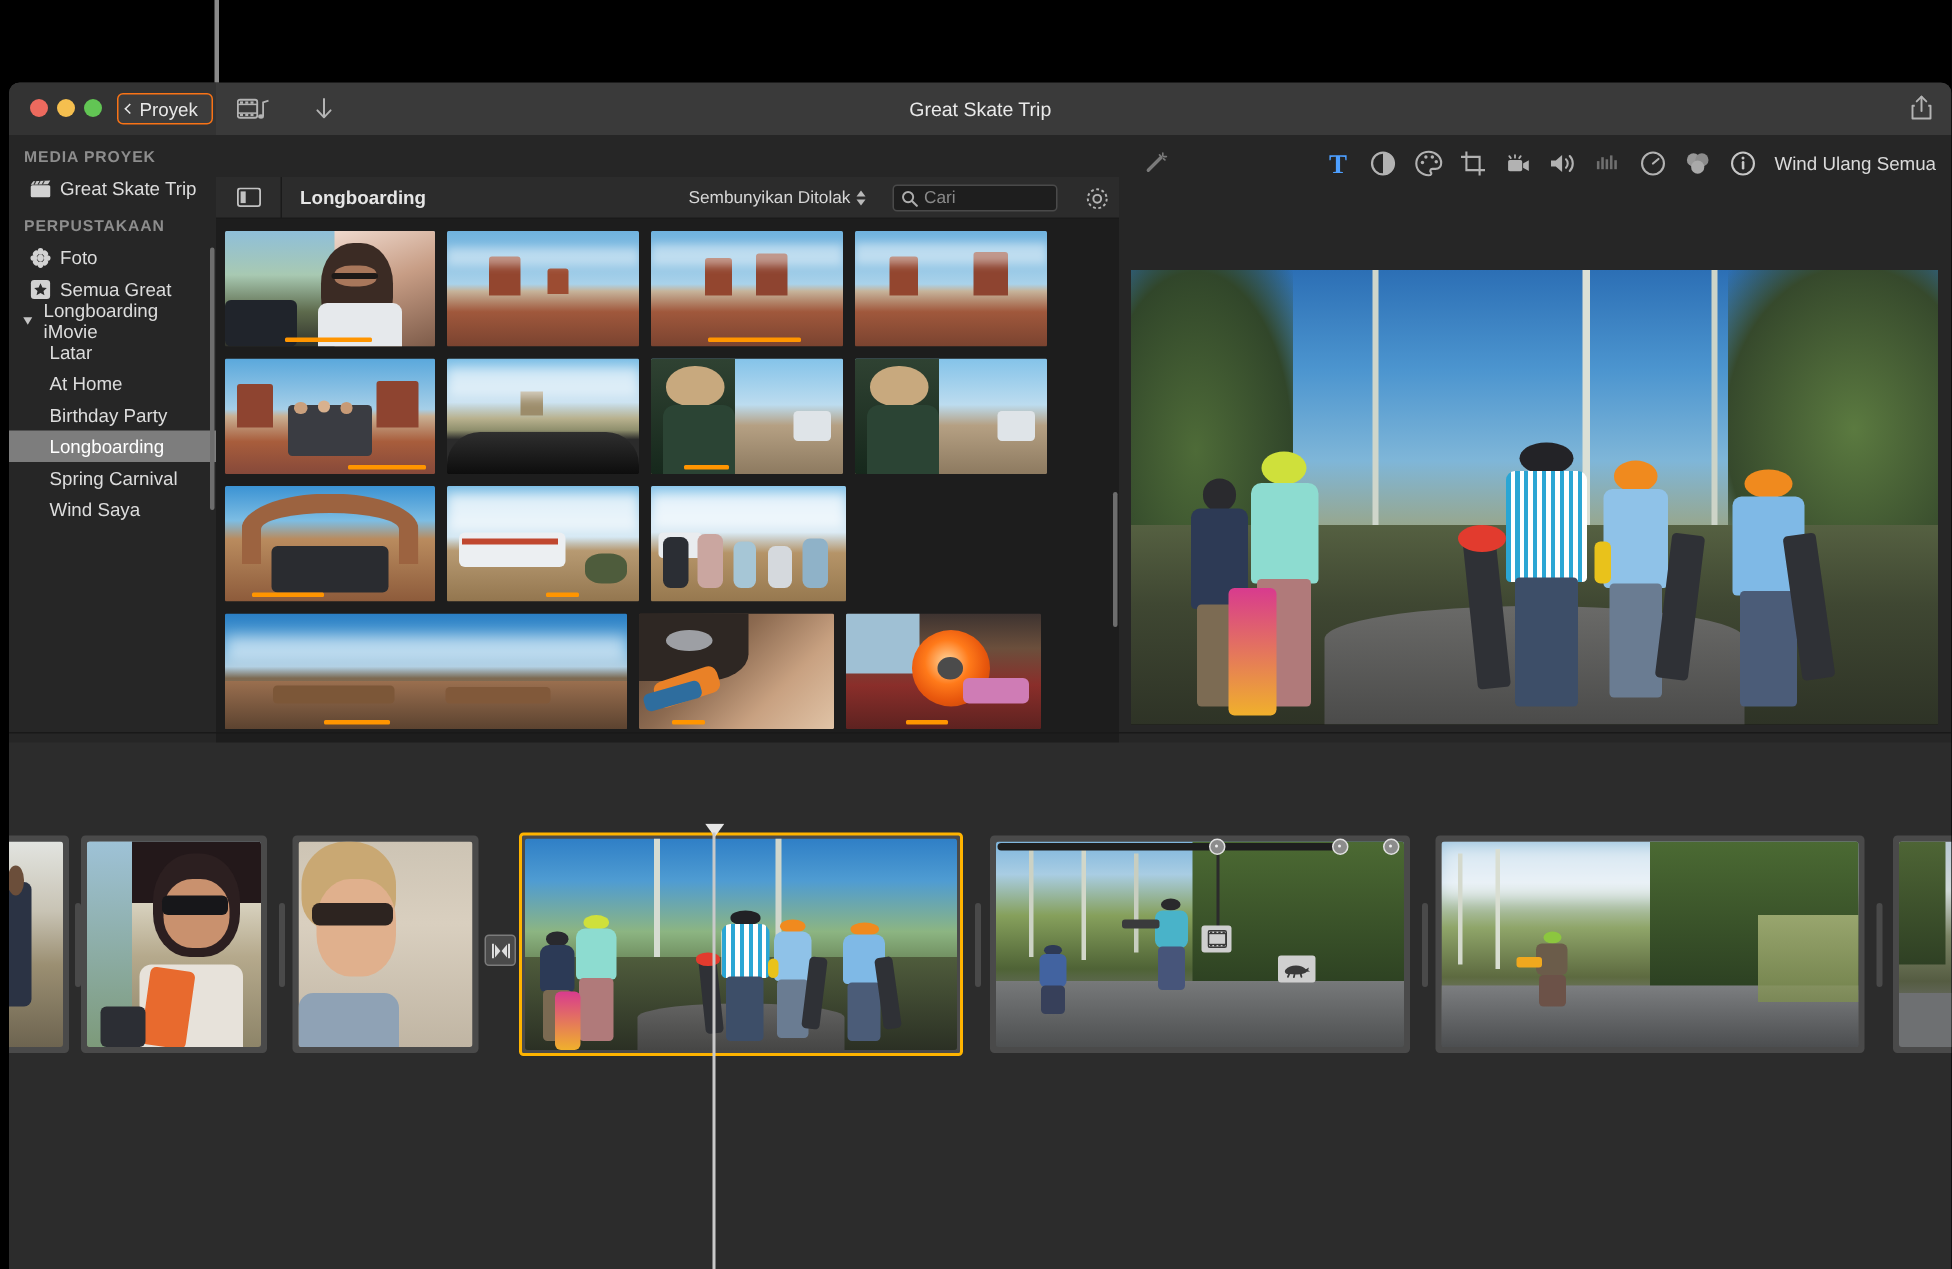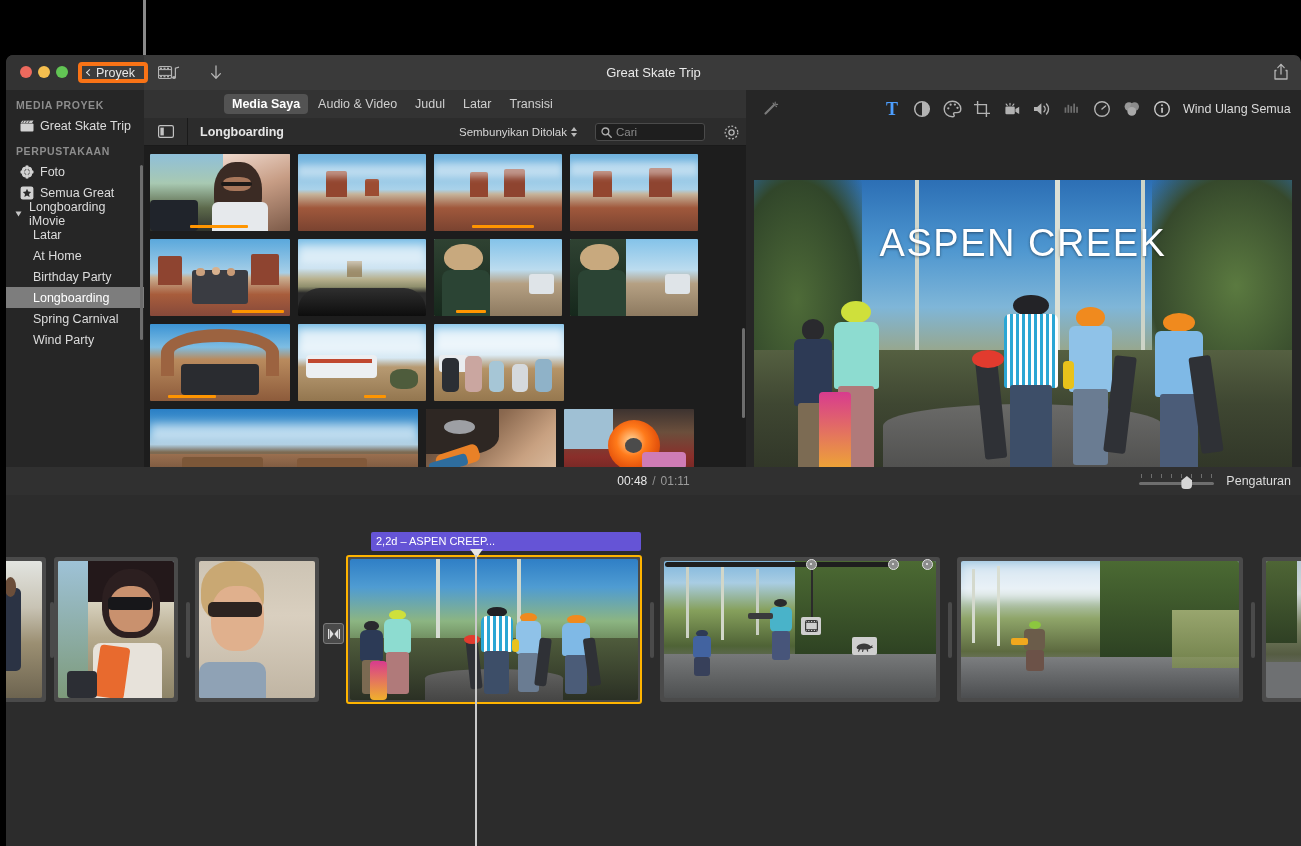--- a/index.html
+++ b/index.html
@@ -39,21 +39,21 @@
     border-top-left-radius: 7px;
   }
   .traffic { position: absolute; top: 11px; width: 12px; height: 12px; border-radius: 50%; }
   .tl-close { left: 14px; background: #ed6a5e; }
   .tl-min   { left: 32px; background: #f5bf4f; }
   .tl-max   { left: 50px; background: #62c554; }
 
   .proj-back {
     position: absolute; left: 72px; top: 7px; height: 21px;
     padding: 0 9px 0 5px;
-    border: 4px solid #f97316; border-radius: 4px;
+    border: 1px solid #f97316; border-radius: 4px;
     background: #3c3c3c;
     display: flex; align-items: center; gap: 3px;
     color: #e8e8e8; font-size: 12.5px;
   }
   .chev-left {
     width: 5px; height: 5px;
     border-left: 1.6px solid #e8e8e8; border-bottom: 1.6px solid #e8e8e8;
     transform: rotate(45deg); margin-right: 1px;
   }
 
@@ -308,29 +308,20 @@
 
       <div class="tb-icon tb-share">
         <svg width="16" height="18" viewBox="0 0 16 18">
           <path d="M8 1.5 V11" stroke="#b4b4b4" stroke-width="1.3" stroke-linecap="round"></path>
           <path d="M4.8 4.6 L8 1.4 L11.2 4.6" stroke="#b4b4b4" stroke-width="1.3" fill="none" stroke-linecap="round" stroke-linejoin="round"></path>
           <path d="M3.5 7.5 H2 V16 H14 V7.5 H12.5" stroke="#b4b4b4" stroke-width="1.3" fill="none" stroke-linejoin="round"></path>
         </svg>
       </div>
     </div>
 
-    <div class="tabs-row">
-      <div class="tabs">
-        <div class="tab active">Media Saya</div>
-        <div class="tab">Audio &amp; Video</div>
-        <div class="tab">Judul</div>
-        <div class="tab">Latar</div>
-        <div class="tab">Transisi</div>
-      </div>
-    </div>
 
     <div class="sidebar">
       <div class="sb-section">MEDIA PROYEK</div>
 
       <div class="sb-item">
         <span class="sb-ico">
           <svg width="14" height="12" viewBox="0 0 14 12">
             <rect x="0.5" y="3.5" width="13" height="8" rx="1" fill="#d2d2d2"></rect>
             <path d="M0.5 3.2 L2.2 0.8 L13.5 0.4 L12 2.9 Z" fill="#c9c9c9"></path>
             <path d="M2.6 3.1 L3.9 0.75 M5.4 3.0 L6.7 0.65 M8.2 2.95 L9.5 0.6" stroke="#3a3a3a" stroke-width="0.8"></path>
@@ -384,21 +375,21 @@
       <div class="sb-item child">
         <span>Birthday Party</span>
       </div>
       <div class="sb-item child sel">
         <span>Longboarding</span>
       </div>
       <div class="sb-item child">
         <span>Spring Carnival</span>
       </div>
       <div class="sb-item child">
-        <span>Wind Party</span>
+        <span>Wind Saya</span>
       </div>
 
       <div class="sb-scroll"></div>
     </div>
 
     <div class="browser">
       <div class="browser-bar">
         <div class="bb-sidebtn">
           <svg width="16" height="13" viewBox="0 0 16 13">
             <rect x="0.6" y="0.6" width="14.8" height="11.8" rx="1.6" fill="none" stroke="#c2c2c2" stroke-width="1.2"></rect>
@@ -686,21 +677,20 @@
         </div>
         <div style="position:absolute;left:74%;top:44%;width:10%;height:52%;">
           <div style="position:absolute;left:20%;top:0;width:60%;height:12%;border-radius:50%;background:#f08a1e;"></div>
           <div style="position:absolute;left:6%;top:11%;width:88%;height:42%;background:#7fb9e6;border-radius:6px 6px 3px 3px;"></div>
           <div style="position:absolute;left:14%;top:51%;width:72%;height:49%;background:#4b5c78;border-radius:3px;"></div>
           <div style="position:absolute;right:-8%;top:32%;width:22%;height:17%;background:#e9c21b;border-radius:4px;"></div>
         </div>
         <div style="position:absolute;left:66%;top:58%;width:4%;height:32%;background:#2f3136;border-radius:3px;transform:rotate(7deg);"></div>
         <div style="position:absolute;left:82%;top:58%;width:4%;height:32%;background:#2f3136;border-radius:3px;transform:rotate(-8deg);"></div>
 
-        <div class="viewer-title">ASPEN CREEK</div>
       </div>
 
       <div class="playback">
         <div style="position:absolute;left:12px;">
           <svg width="15" height="19" viewBox="0 0 15 19">
             <rect x="5.1" y="1" width="4.8" height="9.6" rx="2.4" fill="none" stroke="#cfcfcf" stroke-width="1.3"></rect>
             <path d="M2.6 9 A4.9 4.9 0 0 0 12.4 9" stroke="#cfcfcf" stroke-width="1.3" fill="none"></path>
             <path d="M7.5 14 V17.6 M4.6 17.8 H10.4" stroke="#cfcfcf" stroke-width="1.3" stroke-linecap="round"></path>
           </svg>
         </div>
@@ -724,44 +714,20 @@
         <div style="position:absolute;right:16px;">
           <svg width="17" height="17" viewBox="0 0 17 17">
             <path d="M7 2.5 L2.5 2.5 L2.5 7 M2.5 2.5 L8 8" stroke="#cfcfcf" stroke-width="1.3" fill="none" stroke-linecap="round"></path>
             <path d="M10 14.5 L14.5 14.5 L14.5 10 M14.5 14.5 L9 9" stroke="#cfcfcf" stroke-width="1.3" fill="none" stroke-linecap="round"></path>
           </svg>
         </div>
       </div>
     </div>
 
     <div class="tl-divider"></div>
-    <div class="tl-bar">
-      <div class="tl-time">
-        <span class="tl-cur">00:48</span>
-        <span class="tl-sep">/</span>
-        <span class="tl-tot">01:11</span>
-      </div>
-      <div class="tl-right">
-        <div class="zoomslider">
-          <div class="zs-ticks">
-            <i></i>
-              <i></i>
-              <i></i>
-              <i></i>
-              <i></i>
-              <i></i>
-              <i></i>
-              <i></i>
-          </div>
-          <div class="zs-track"></div>
-          <div class="zs-knob"></div>
-        </div>
-        <span class="settings-lbl">Pengaturan</span>
-      </div>
-    </div>
 
     <div class="timeline">
       <div class="clips">
 
         <div class="clip" style="left:-18px;width:58px;">
           <div class="clip-inner">
             <div style="position:absolute;inset:0;background:linear-gradient(#e2e4e0 0%,#c8c3b4 34%,#9b8f72 60%,#6d6450 100%);"></div>
             <div style="position:absolute;left:14%;top:20%;width:44%;height:60%;background:#2b3344;border-radius:5px;"></div>
             <div style="position:absolute;left:26%;top:12%;width:22%;height:14%;border-radius:50%;background:#6b4e3a;"></div>
           </div>
@@ -799,21 +765,20 @@
 
         <div class="trans-icon" style="left:317px;">
           <svg width="12" height="10" viewBox="0 0 12 10">
             <rect x="0" y="0" width="1.3" height="10" fill="#e0e0e0"></rect>
             <rect x="10.7" y="0" width="1.3" height="10" fill="#e0e0e0"></rect>
             <path d="M2 0.6 L5.6 5 L2 9.4 Z" fill="#e0e0e0"></path>
             <path d="M10 0.6 L6.4 5 L10 9.4 Z" fill="#e0e0e0"></path>
           </svg>
         </div>
 
-        <div class="title-clip" style="left:365px;width:270px;">2,2d – ASPEN CREEP...</div>
 
         <div class="clip" style="left:340px;width:296px;border:2px solid #ffb400;top:60px;height:149px;">
           <div class="clip-inner" style="inset:2px;">
             <div style="position:absolute;inset:0;background:linear-gradient(#2f7fc6 0%,#4f9cd2 20%,#8cb582 44%,#55683f 70%,#3b4530 100%);"></div>
             <div style="position:absolute;left:30%;top:0;width:4px;height:66%;background:#d6dcd2;"></div>
             <div style="position:absolute;left:58%;top:0;width:4px;height:64%;background:#d0d7cc;"></div>
             <div style="position:absolute;left:0;top:56%;width:100%;height:44%;background:linear-gradient(#4f5c3c,#2b3024);"></div>
             <div style="position:absolute;left:26%;top:78%;width:48%;height:22%;background:linear-gradient(#636362,#464645);border-radius:50% 50% 0 0 / 30% 30% 0 0;"></div>
             <div style="position:absolute;left:11%;top:36%;width:11%;height:60%;">
               <div style="position:absolute;left:22%;top:0;width:56%;height:12%;border-radius:50%;background:#cfe03b;"></div>

